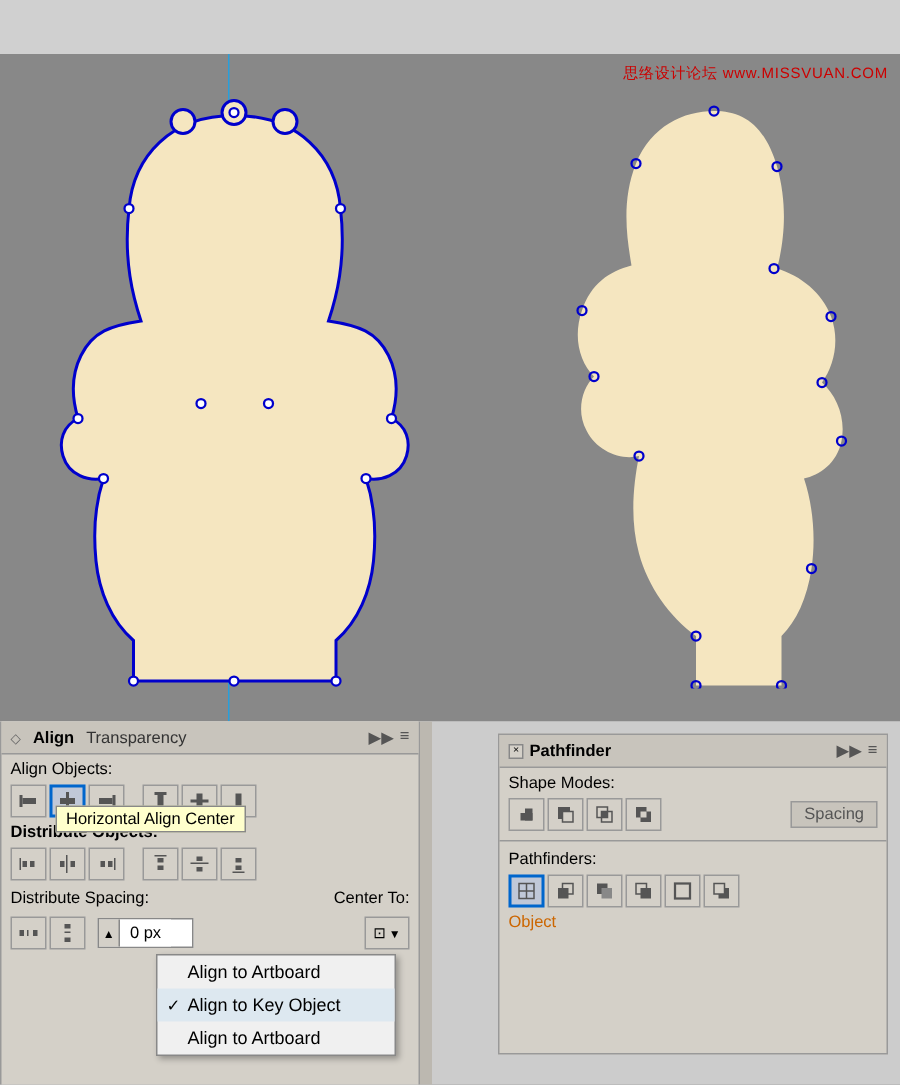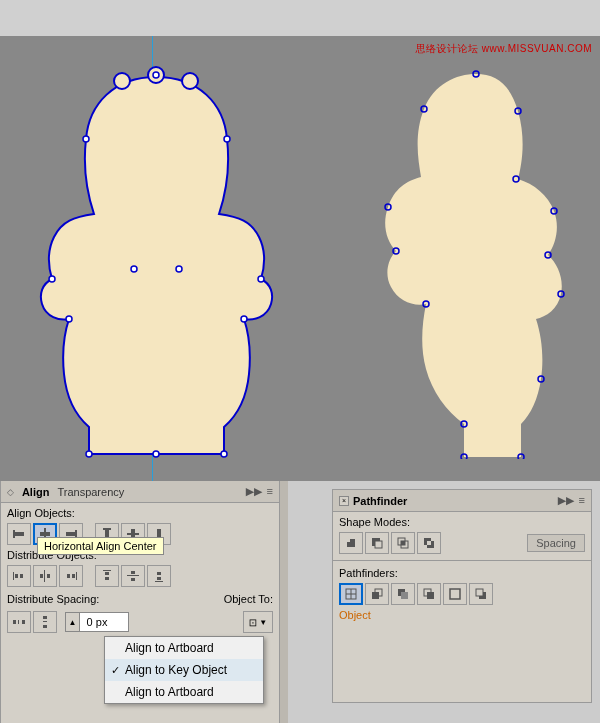--- a/index.html
+++ b/index.html
@@ -142,21 +142,21 @@
       padding: 2px 6px;
       font-size: 11px;
       color: #000;
       white-space: nowrap;
       z-index: 50;
       left: 36px;
       top: 56px;
       pointer-events: none;
     }
 
-    .distribute-label { padding: 2px 6px; font-size: 11px; color: #000; }
+    .distribute-label { padding: 2px 6px; font-size: 11px; color: #000; font-weight: bold; }
 
     .distribute-spacing-row {
       display: flex;
       align-items: center;
       padding: 4px 6px;
       gap: 4px;
     }
 
     .spacing-label { font-size: 11px; color: #000; flex: 1; }
     .align-to-label { font-size: 11px; color: #000; margin-left: auto; }
@@ -494,21 +494,21 @@
         <svg width="14" height="14">
             <rect x="3" y="12" width="8" height="1" fill="#555"></rect>
             <rect x="5" y="3" width="4" height="3" fill="#555"></rect>
             <rect x="5" y="8" width="4" height="3" fill="#555"></rect>
           </svg>
       </div>
     </div>
 
     <div class="distribute-spacing-row">
       <span class="spacing-label">Distribute Spacing:</span>
-      <span class="align-to-label">Object To:</span>
+      <span class="align-to-label">Center To:</span>
     </div>
 
     <div class="panel-row">
 
       <div class="icon-btn">
         <svg width="14" height="14">
             <rect x="1" y="5" width="3" height="4" fill="#555"></rect>
             <rect x="6" y="5" width="1" height="4" fill="#555"></rect>
             <rect x="10" y="5" width="3" height="4" fill="#555"></rect>
           </svg>

